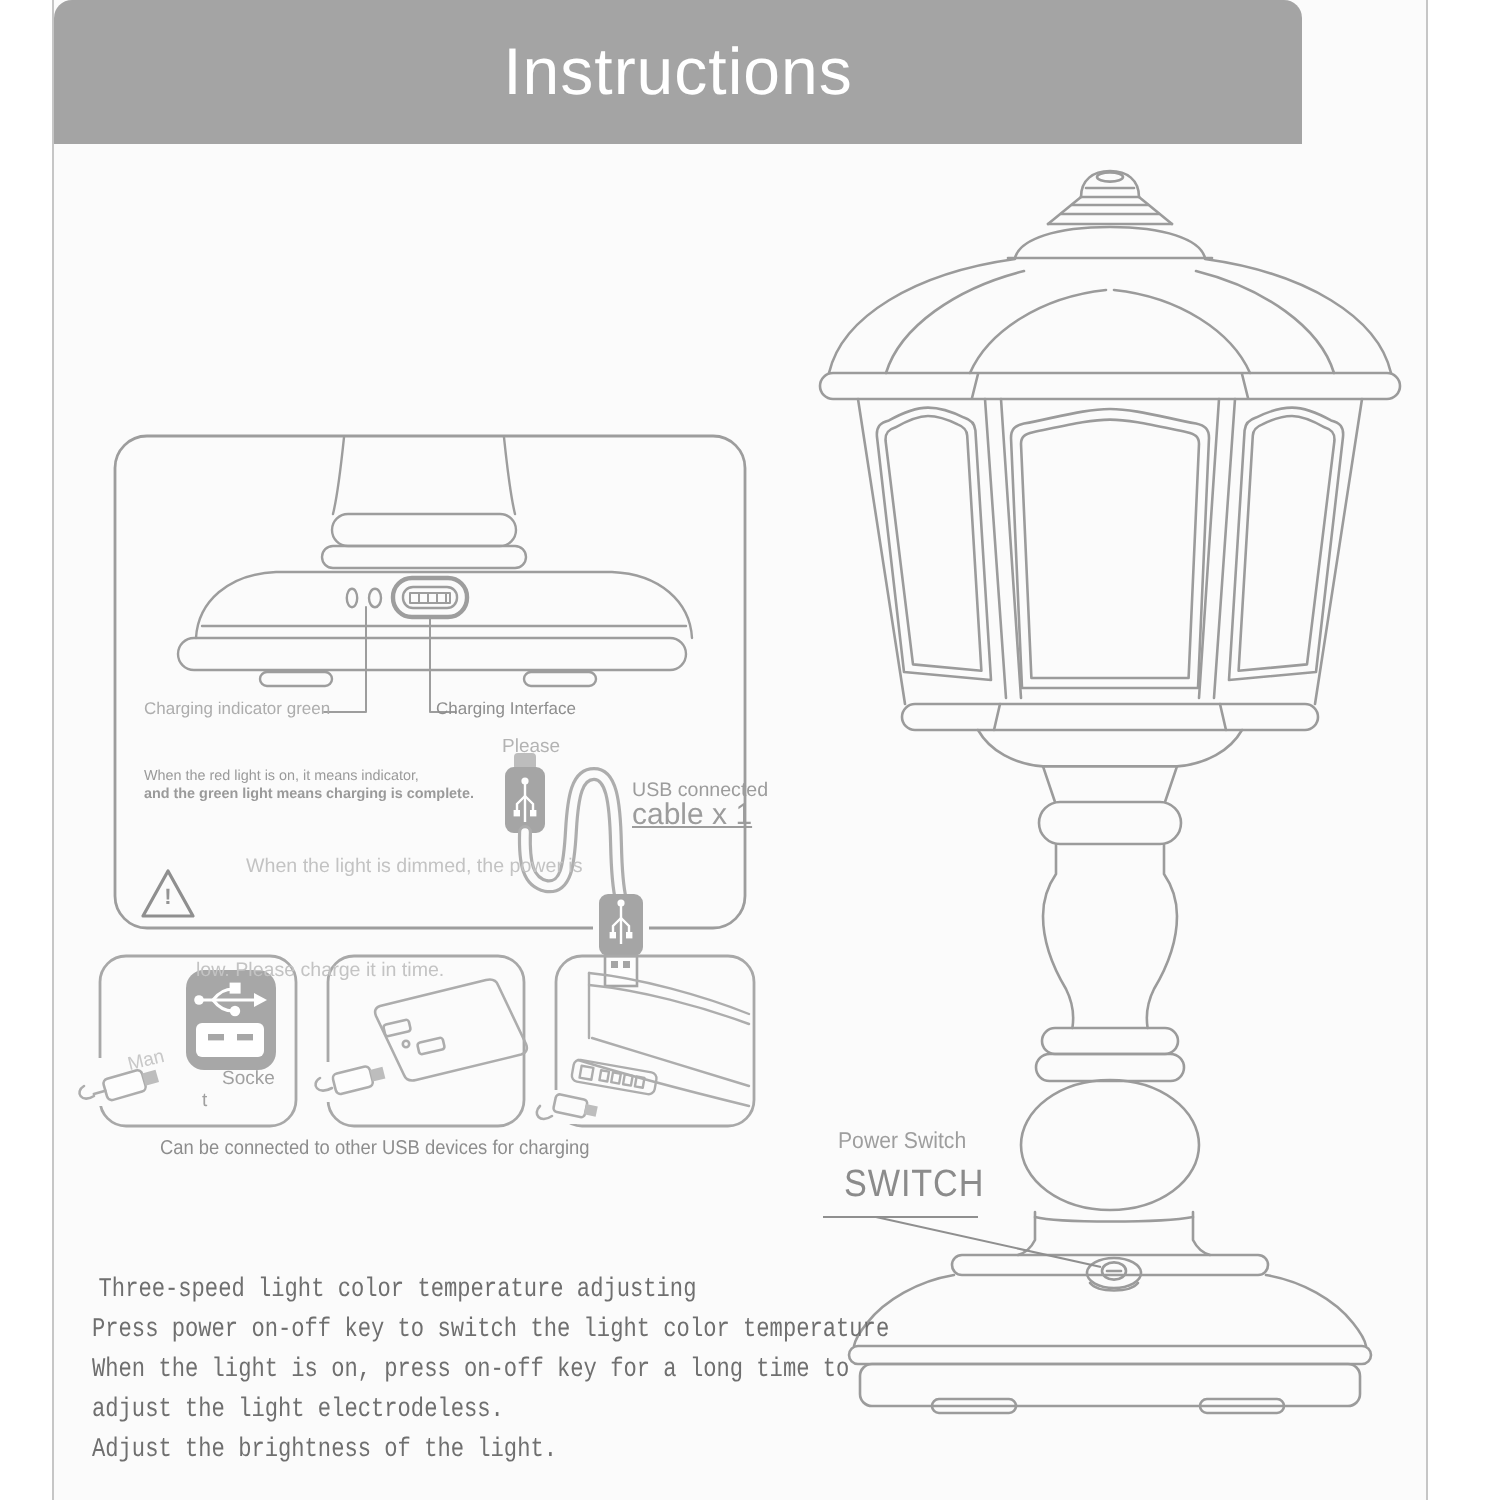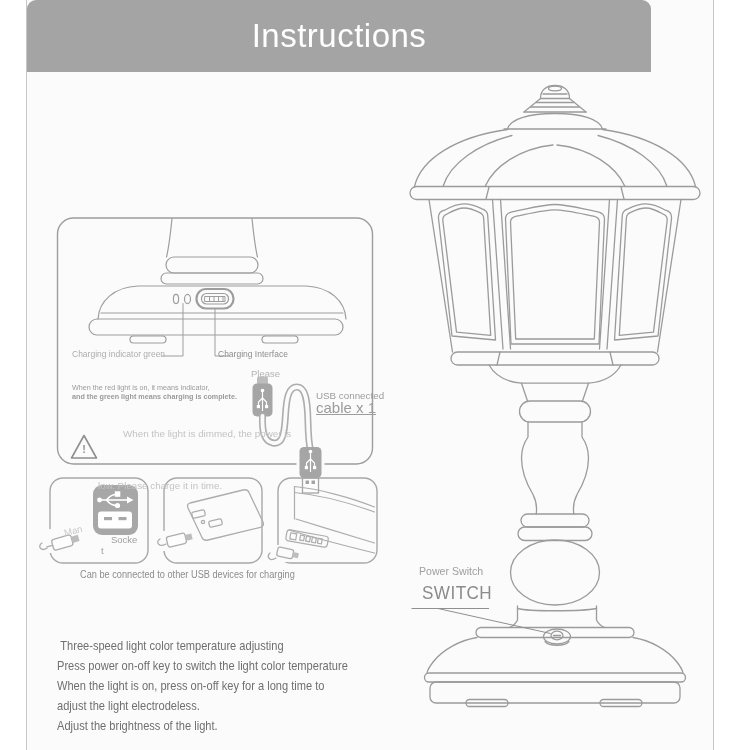--- a/index.html
+++ b/index.html
@@ -31,21 +31,21 @@
   .lbl-warnmark{left:78px;top:443px;width:12px;text-align:center;font-size:11px;font-weight:bold;color:#949494;}
   .lbl-country{left:251px;top:369px;font-size:9.5px;color:#b3b3b3;}
   .lbl-cable1{left:316px;top:391px;font-size:9.8px;color:#9c9c9c;}
   .lbl-cable2{left:316px;top:400px;font-size:15px;color:#9c9c9c;text-decoration:underline;}
   .lbl-man{left:64px;top:526px;font-size:9.5px;color:#c8c8c8;transform:rotate(-14deg);}
   .lbl-socket1{left:111px;top:535px;font-size:9.5px;color:#a0a0a0;}
   .lbl-socket2{left:101px;top:546px;font-size:9.5px;color:#a0a0a0;}
   .lbl-caption{left:80px;top:569px;font-size:10px;color:#8d8d8d;transform:scaleX(0.92);transform-origin:left top;}
   .lbl-powerswitch{left:419px;top:565px;font-size:11.5px;color:#9e9e9e;transform:scaleX(0.92);transform-origin:left top;}
   .lbl-switch{left:422px;top:583px;font-size:19px;color:#8b8b8b;letter-spacing:0.5px;transform:scaleX(0.9);transform-origin:left top;}
-  .footer-block{position:absolute;left:57px;top:636px;}
+  .footer-block{position:absolute;left:46px;top:636px;font-family:Liberation Mono, monospace;}
   .footer-line{
     font-size:13.5px;color:#6f6f6f;line-height:20px;white-space:nowrap;
     transform:scaleX(0.82);transform-origin:left top;
   }
   .footer-line.indent{padding-left:4px;}
 </style>
 </head>
 <body>
 
 <div class="content-bg"></div>

